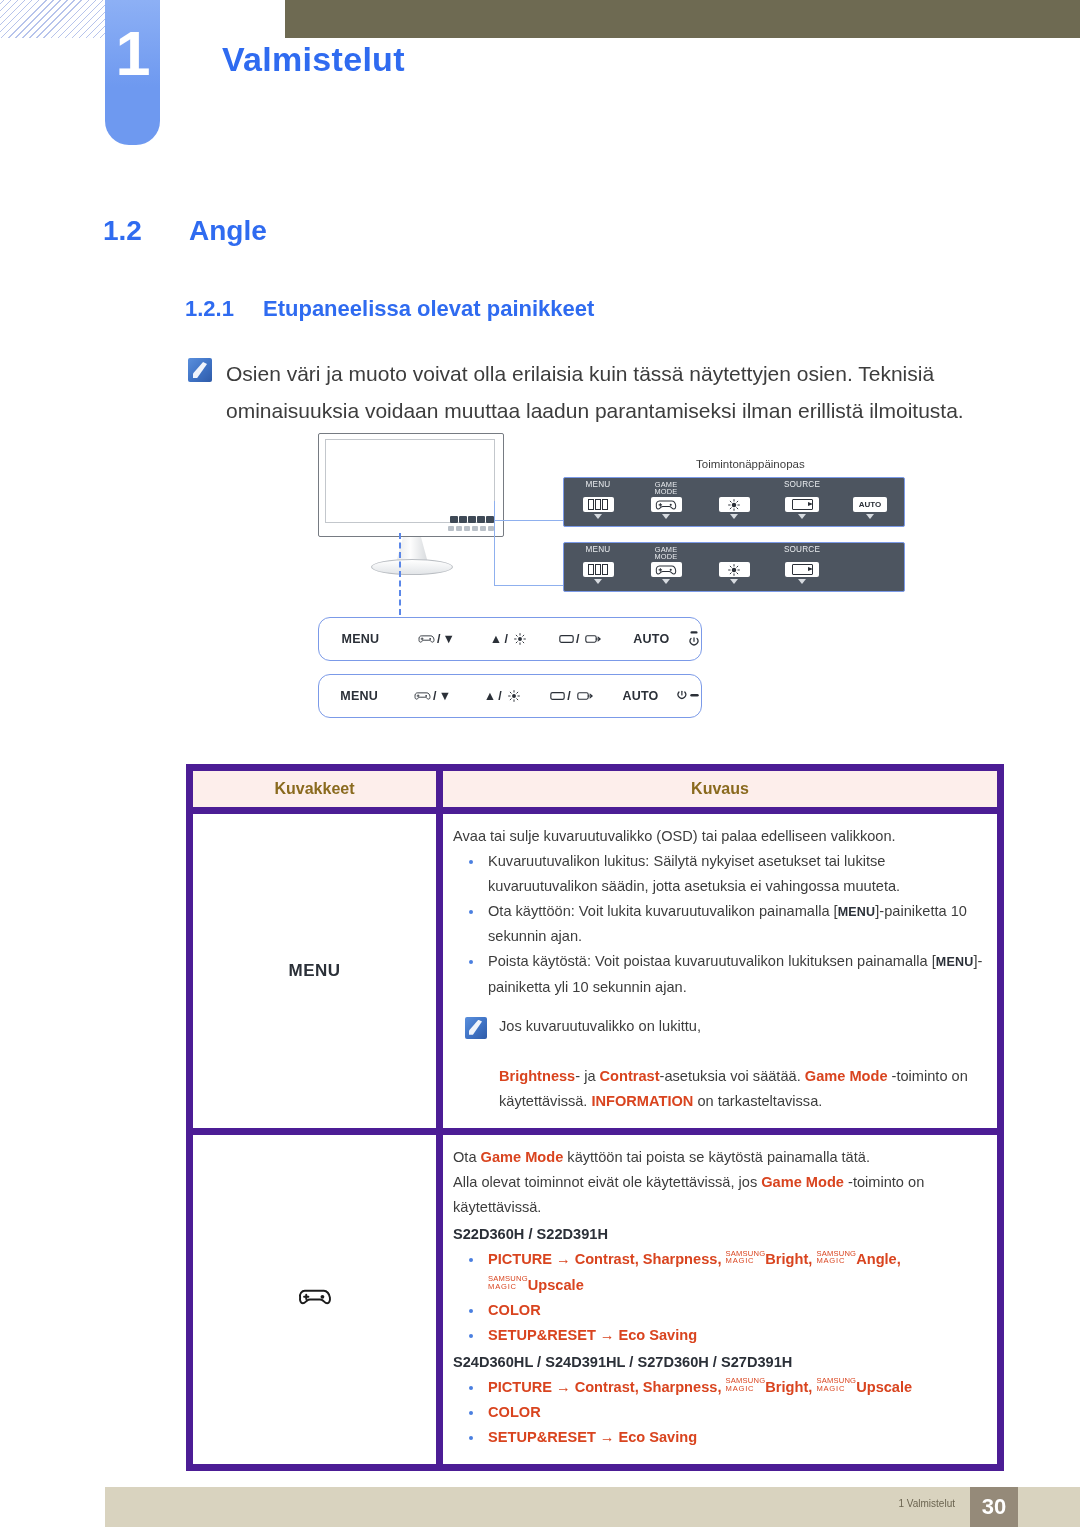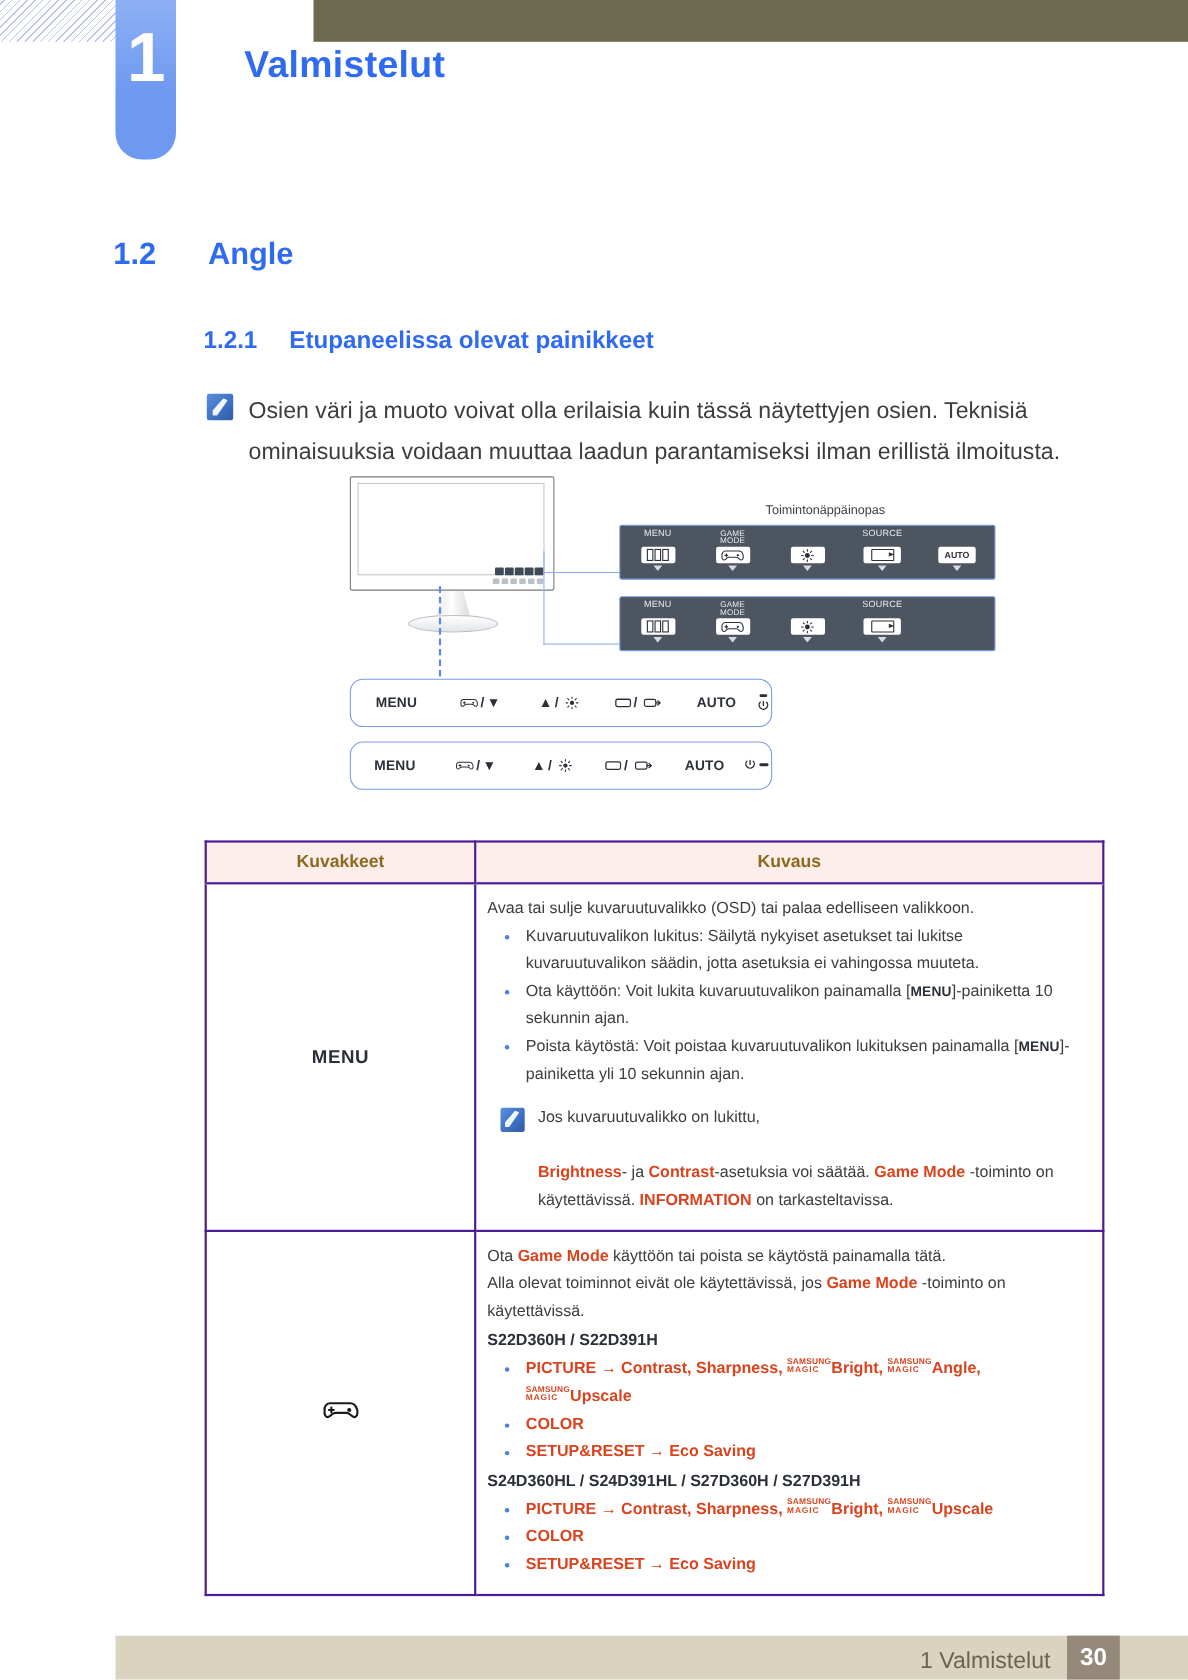--- a/index.html
+++ b/index.html
@@ -273,21 +273,21 @@
   .tbl {
     position: absolute;
     left: 186px;
     top: 764px;
     width: 818px;
     border: 1.6px solid #9e8a4e;
     border-collapse: collapse;
     box-sizing: border-box;
   }
   .tbl td, .tbl th {
-    border: 2px solid #4c1d95;
+    border: 7px solid #4c1d95;
     vertical-align: top;
     padding: 0;
   }
   .tbl thead th {
     background: #fdeeeb;
     border-bottom: 1.6px solid #9e8a4e;
     color: #8a6a1e;
     font-size: 16px;
     font-weight: bold;
     height: 36px;
@@ -347,21 +347,21 @@
     vertical-align: baseline;
     font-size: 7.6px;
     font-weight: bold;
     line-height: 1.02;
     text-align: left;
     color: #d9441f;
     position: relative;
     top: -1px;
     letter-spacing: .2px;
   }
-  .magic b { display: block; font-weight: bold; }
+  .magic b { display: block; font-weight: normal; }
   .magic b.m { letter-spacing: .8px; }
   .arrow { padding: 0 4px; }
 
   .gamepad-icon {
     display: inline-block;
     width: 34px; height: 22px;
   }
 
   
   .footer-bar {
@@ -369,21 +369,21 @@
     left: 105px;
     top: 1487px;
     width: 975px;
     height: 40px;
     background: #d9d3bf;
   }
   .footer-text {
     position: absolute;
     right: 125px;
     top: 1498px;
-    font-size: 21px;
+    font-size: 10px;
     color: #6b6450;
   }
   .footer-page {
     position: absolute;
     left: 970px;
     top: 1487px;
     width: 48px;
     height: 40px;
     background: #958a79;
     color: #ffffff;

